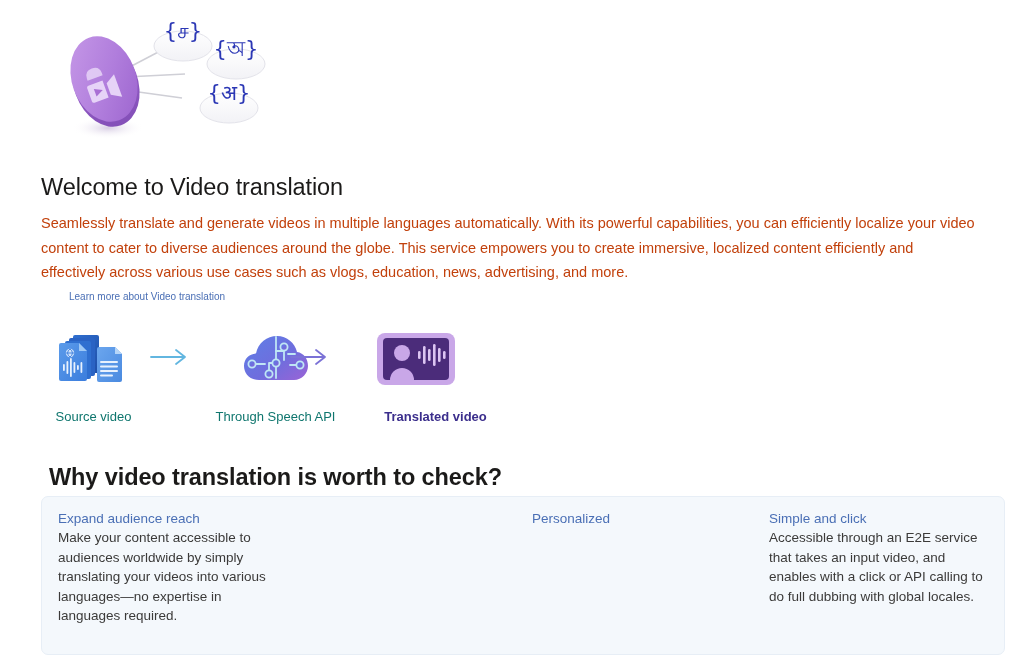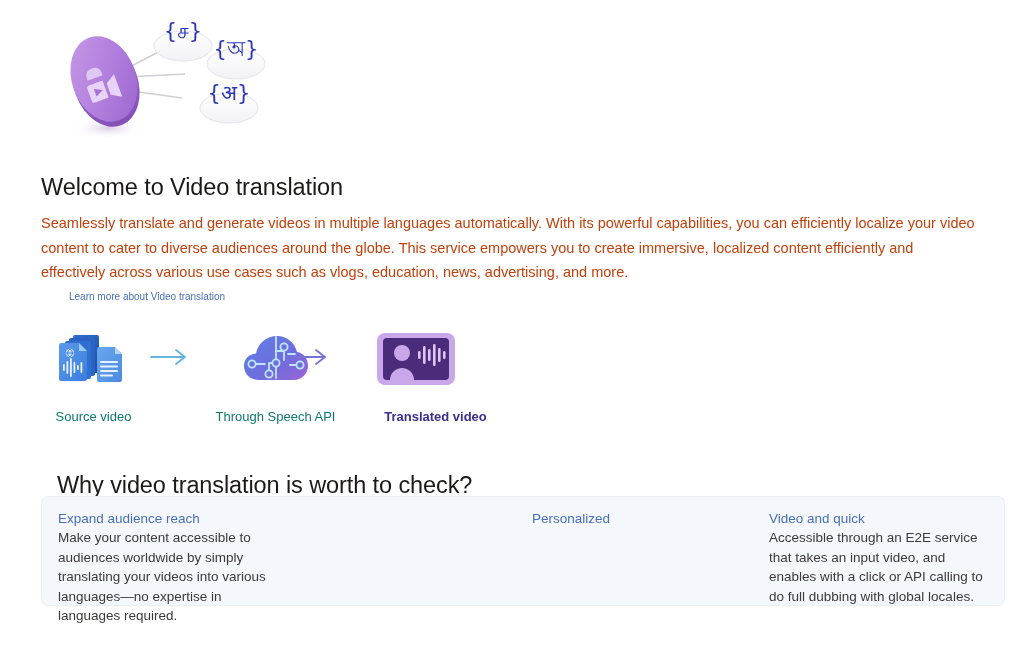--- a/index.html
+++ b/index.html
@@ -109,33 +109,33 @@
   .step-out    { left: 292px; top: 0px; width: 165px; }
   .arrow-1 { left: 107px; }
   .arrow-2 { left: 247px; }
 
   
   .why-title {
     position: absolute;
     left: 41px;
     top: 456px;
     font-size: 23.5px;
-    font-weight: 400;
+    font-weight: 700;
     color: #1b1a19;
     letter-spacing: -0.1px;
-    margin: 16px;
+    margin: 8px;
     white-space: nowrap;
   }
 
   .benefits-panel {
     position: absolute;
     left: 41px;
     top: 496px;
     width: 964px;
-    height: 110px;
+    height: 159px;
     background: #f4f8fc;
     border: 1px solid #e7eef6;
     border-radius: 7px;
     display: flex;
     padding: 14px 16px 10px 16px;
   }
   .benefit-card {
     flex: 1 1 0;
     padding-right: 22px;
   }
@@ -353,19 +353,19 @@
     </div>
 
     <div class="benefit-card">
     </div>
 
     <div class="benefit-card">
       <p class="benefit-heading">Personalized</p>
     </div>
 
     <div class="benefit-card">
-      <p class="benefit-heading">Video and quick</p>
+      <p class="benefit-heading">Simple and click</p>
       <p class="benefit-body">Accessible through an E2E service that takes an input video, and enables with a click or API calling to do full dubbing with global locales.</p>
     </div>
 
   </div>
 
 </div>
 
 </body></html>

